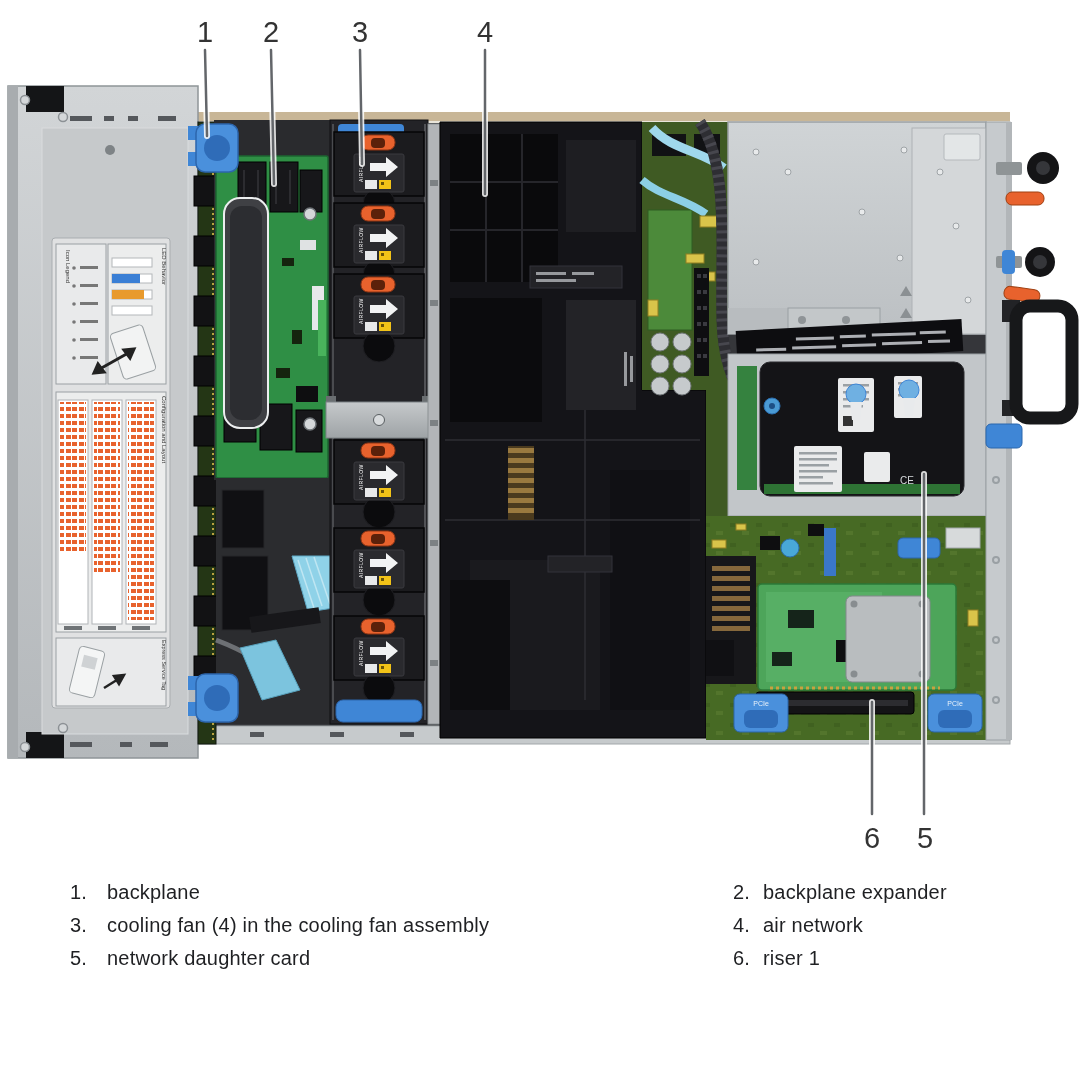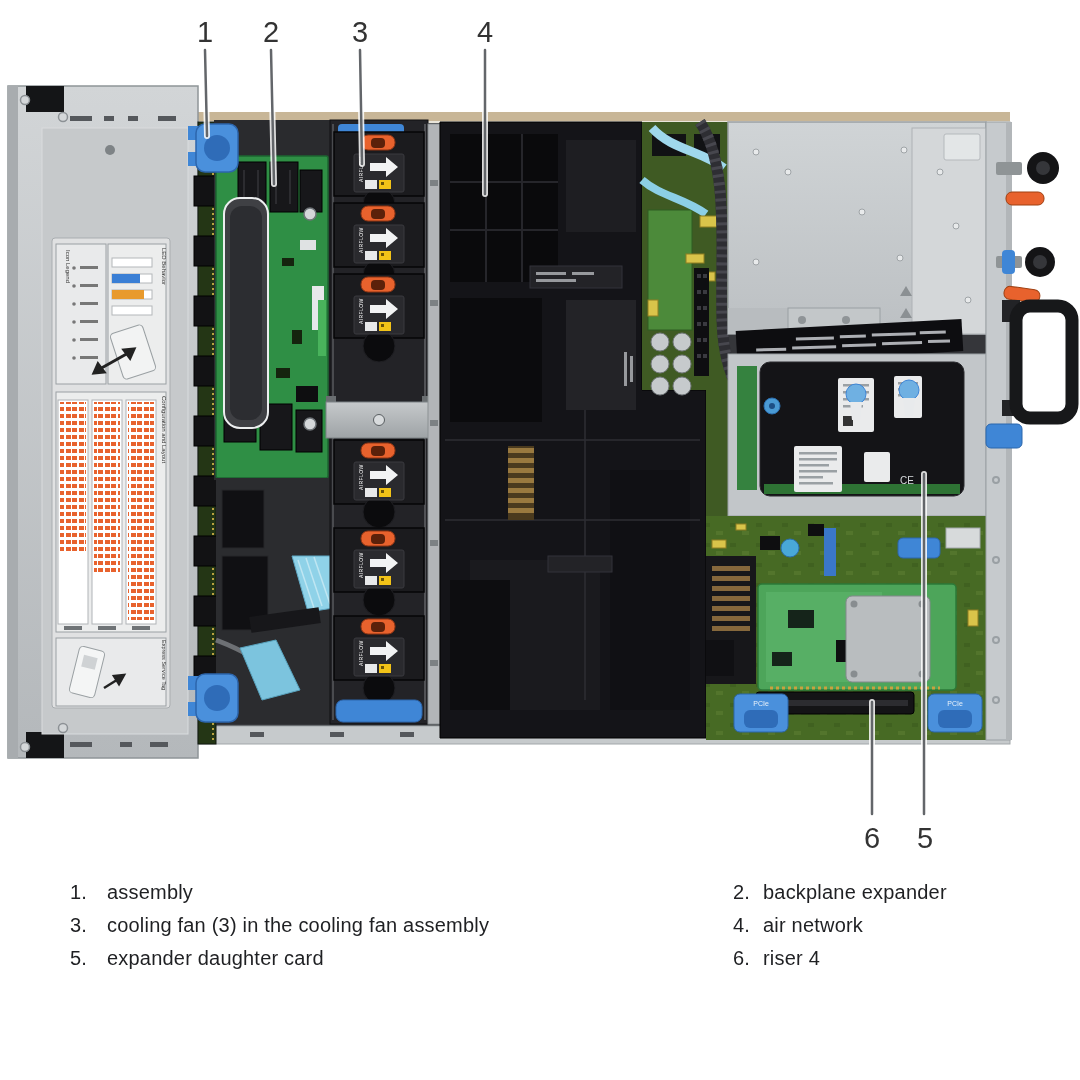--- a/index.html
+++ b/index.html
@@ -556,37 +556,37 @@
     <text x="360" y="42">3</text>
     <text x="485" y="42">4</text>
     <text x="872" y="848">6</text>
     <text x="925" y="848">5</text>
   </g>
 </svg>
 
 <div>
   <div class="legend-item lcol" style="left:70px;top:881px;">
     <span class="num">1.</span>
-    <span class="lbl">assembly</span>
+    <span class="lbl">backplane</span>
   </div>
   <div class="legend-item rcol" style="left:733px;top:881px;">
     <span class="num">2.</span>
     <span class="lbl">backplane expander</span>
   </div>
   <div class="legend-item lcol" style="left:70px;top:914px;">
     <span class="num">3.</span>
-    <span class="lbl">cooling fan (3) in the cooling fan assembly</span>
+    <span class="lbl">cooling fan (4) in the cooling fan assembly</span>
   </div>
   <div class="legend-item rcol" style="left:733px;top:914px;">
     <span class="num">4.</span>
     <span class="lbl">air network</span>
   </div>
   <div class="legend-item lcol" style="left:70px;top:947px;">
     <span class="num">5.</span>
-    <span class="lbl">expander daughter card</span>
+    <span class="lbl">network daughter card</span>
   </div>
   <div class="legend-item rcol" style="left:733px;top:947px;">
     <span class="num">6.</span>
-    <span class="lbl">riser 4</span>
+    <span class="lbl">riser 1</span>
   </div>
 </div>
 
 </div>
 
 </body></html>

